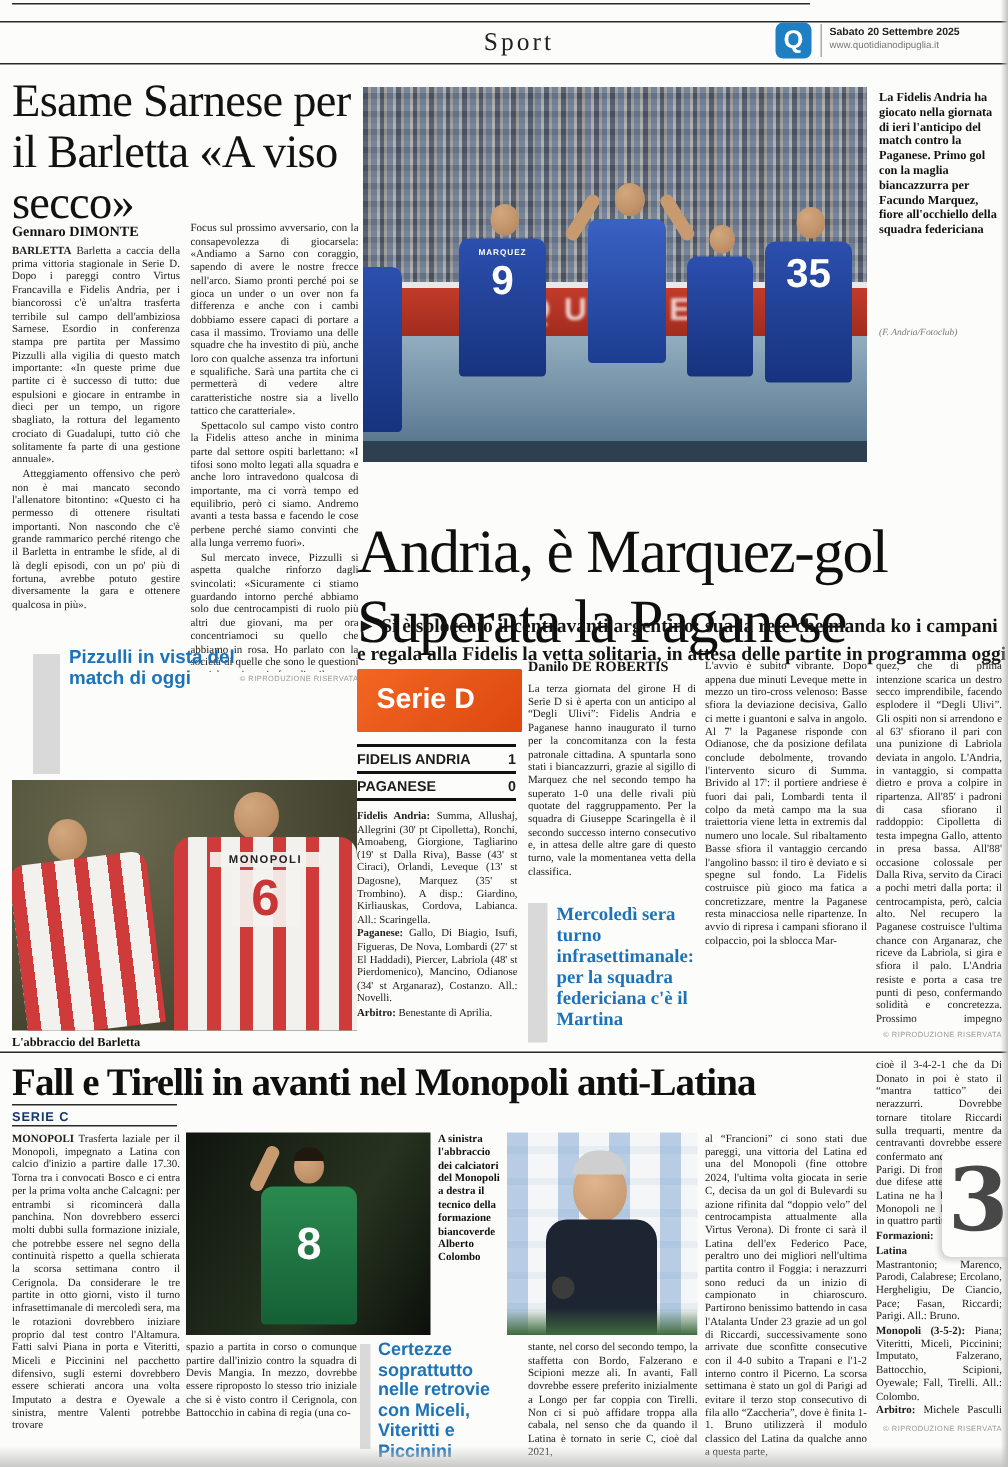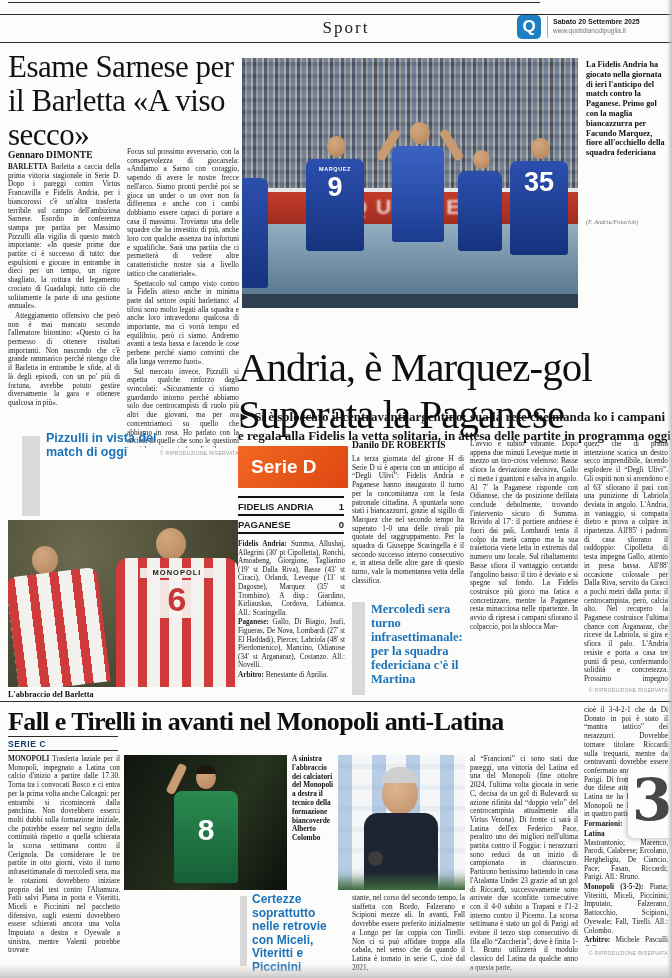--- a/index.html
+++ b/index.html
@@ -218,19 +218,20 @@
     <div class="para" style="text-indent:0;"><span class="lead">Monopoli (3-5-2):</span> <span>Piana; Viteritti, Miceli, Piccinini; Imputato, Falzerano, Battocchio, Scipioni, Oyewale; Fall, Tirelli. All.: Colombo.</span></div>
     <div class="para" style="text-indent:0;"><span class="lead">Arbitro:</span> <span>Michele Pasculli di Como.</span></div>
 
   </div>
   <div class="abs copyline" style="left:584px;top:950px;width:84px;">© RIPRODUZIONE RISERVATA</div>
 
   <div class="abs" style="left:628px;top:766px;width:46px;height:72px;background:#fdfdfc;border-radius:6px 0 0 6px;box-shadow:-2px 2px 4px rgba(0,0,0,.18);">
     <div class="pagecurl-num" style="margin:4px 0 0 4px;">30</div>
   </div>
 
+  <div class="abs body-text" style="left:124px;top:894px;width:114px;height:82px;">spazio a partita in corso o comunque partire dall'inizio contro la squadra di Devis Mangia. In mezzo, dovrebbe essere riproposto lo stesso trio iniziale che si è visto contro il Cerignola, con Battocchio in cabina di regia (una co-</div>
   <div class="abs graybar" style="left:240px;top:896px;width:7px;height:70px;"></div>
   <div class="abs blue-quote" style="left:252px;top:893px;width:86px;font-size:12px;line-height:13.5px;">Certezze soprattutto nelle retrovie con Miceli, Viteritti e Piccinini</div>
   <div class="abs body-text" style="left:352px;top:894px;width:113px;height:82px;">stante, nel corso del secondo tempo, la staffetta con Bordo, Falzerano e Scipioni mezze ali. In avanti, Fall dovrebbe essere preferito inizialmente a Longo per far coppia con Tirelli. Non ci si può affidare troppa alla cabala, nel senso che da quando il Latina è tornato in serie C, cioè dal 2021,</div>
 
   <div class="abs edge-bottom" style="left:0;top:964px;width:672px;height:14px;"></div>
   <div class="abs edge-right" style="left:667px;top:0;width:5px;height:978px;"></div>
 </div>
 
 </body></html>

